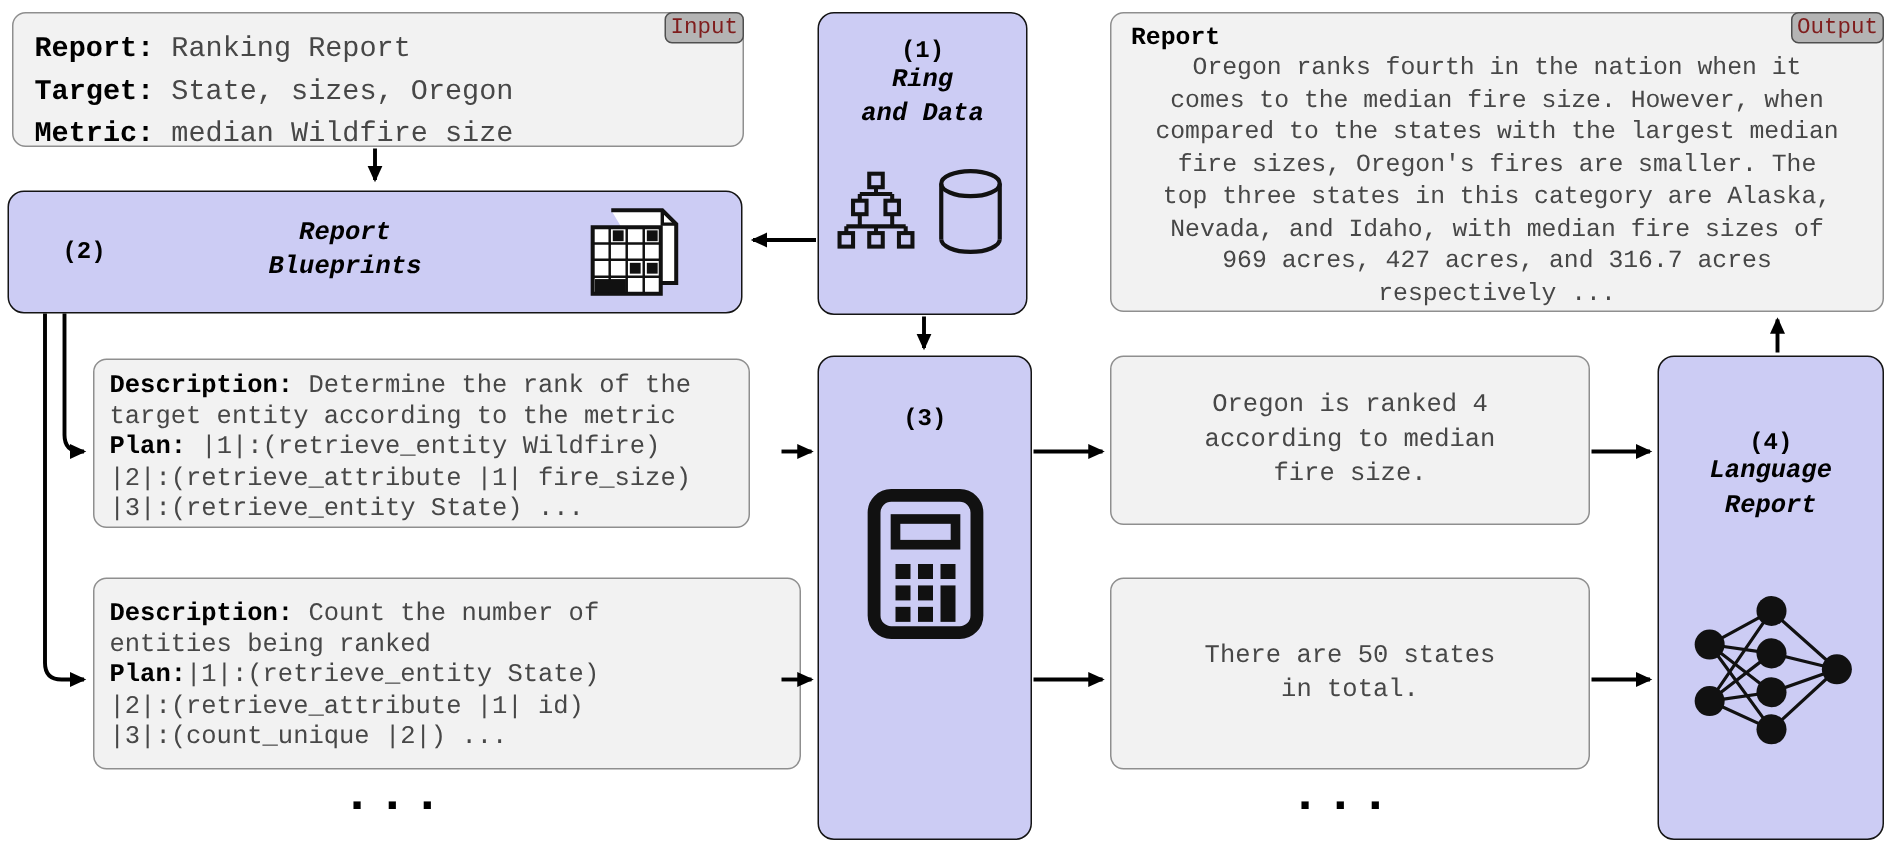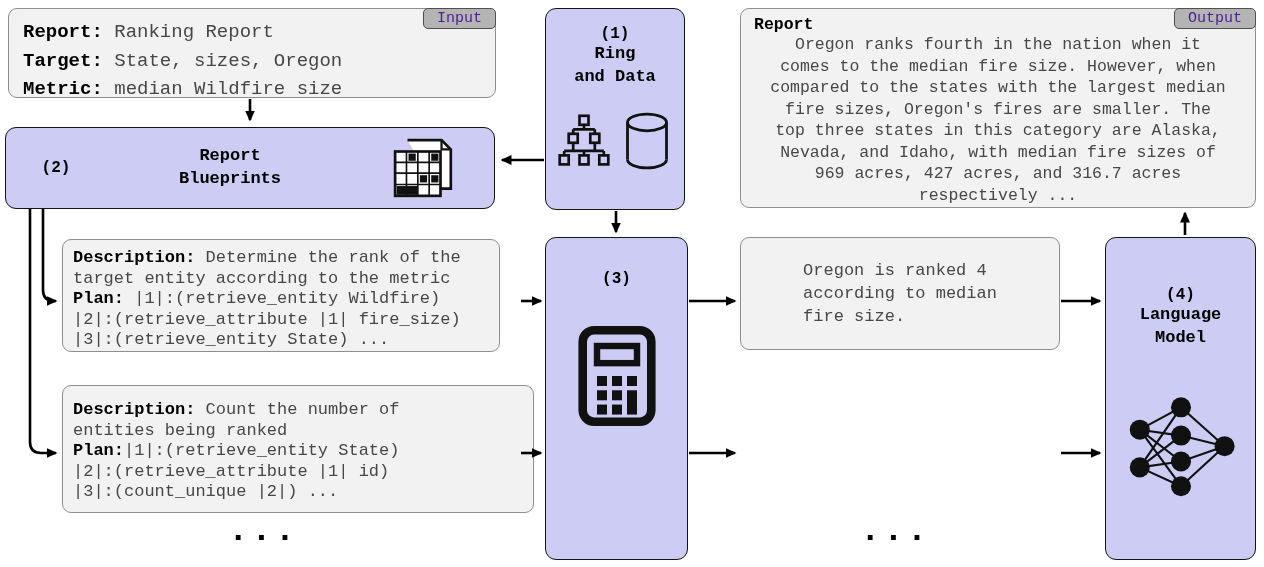--- a/index.html
+++ b/index.html
@@ -9,43 +9,43 @@
   }
   .stage{position:absolute;left:0;top:0;width:1264px;height:567px;}
 
   
   .graybox{
     position:absolute;background:#f2f2f2;border:1.6px solid #8f8f8f;
     border-radius:9px;box-sizing:border-box;color:#474747;
   }
   .badge{
     position:absolute;top:-1px;right:-1px;background:#b4b4b4;
-    border:1.6px solid #4f4f4f;border-radius:5px;padding:1px 13px;
-    font-size:15px;color:#4c1d95;
+    border:1.6px solid #4f4f4f;border-radius:5px;padding:1px 3px;
+    font-size:15px;color:#7f1d1d;
   }
   
   .purplebox{
     position:absolute;background:#ccccf4;border:1.7px solid #141414;
     border-radius:11px;box-sizing:border-box;color:#000;text-align:center;
   }
   .pb-num{font-weight:bold;font-size:16px;}
-  .pb-title{font-weight:bold;font-size:17px;white-space:pre-line;line-height:1.35;}
+  .pb-title{font-weight:bold;font-size:17px;white-space:pre-line;line-height:1.35;font-style:italic;}
 
   .kv{font-size:19px;line-height:1.5;white-space:pre-wrap;}
   .kv b{color:#000;}
 
   .desc-text{font-size:17px;line-height:20.5px;white-space:pre-wrap;padding:8px 10px;}
   .desc-text b{color:#000;}
 
   .out-body{font-size:16.5px;line-height:21.5px;white-space:pre-line;text-align:center;}
   .out-head{font-size:16.5px;font-weight:bold;color:#000;}
 
   .result{
     display:flex;align-items:center;justify-content:center;
-    font-size:17px;line-height:23px;white-space:pre-line;
+    font-size:17px;line-height:23px;text-align:center;white-space:pre-line;
   }
   .dots{
     position:absolute;font-weight:bold;font-size:34px;color:#000;
     letter-spacing:3px;text-align:center;width:140px;
   }
   .iconwrap{display:flex;align-items:center;justify-content:center;gap:10px;}
   svg.arrows{position:absolute;left:0;top:0;pointer-events:none;}
 </style>
 </head>
 <body>
@@ -145,25 +145,29 @@
       </svg>
     </div>
   </div>
 
   <div class="graybox result" style="left:740px;top:237px;width:320px;height:113px;">
     <span>Oregon is ranked 4
 according to median
 fire size.</span>
   </div>
 
+  <div class="graybox result" style="left:740px;top:385px;width:320px;height:128px;">
+    <span>There are 50 states
+in total.</span>
+  </div>
 
   <div class="purplebox" style="left:1105px;top:237px;width:151px;height:323px;padding-top:48px;">
     <div class="pb-num">(4)</div>
     <div class="pb-title">Language
-Model</div>
+Report</div>
     <div class="iconwrap" style="margin-top:42px;">
       <svg width="118" height="106" viewBox="0 0 100 90">
         <g stroke="#111" stroke-width="1.8">
           <path d="M15 32 L50 13 M15 32 L50 37 M15 32 L50 59 M15 32 L50 80"></path>
           <path d="M15 64 L50 13 M15 64 L50 37 M15 64 L50 59 M15 64 L50 80"></path>
           <path d="M50 13 L87 46 M50 37 L87 46 M50 59 L87 46 M50 80 L87 46"></path>
         </g>
         <circle cx="15" cy="32" r="8.5" fill="#111"></circle>
         <circle cx="15" cy="64" r="8.5" fill="#111"></circle>
         <circle cx="50" cy="13" r="8.5" fill="#111"></circle>

